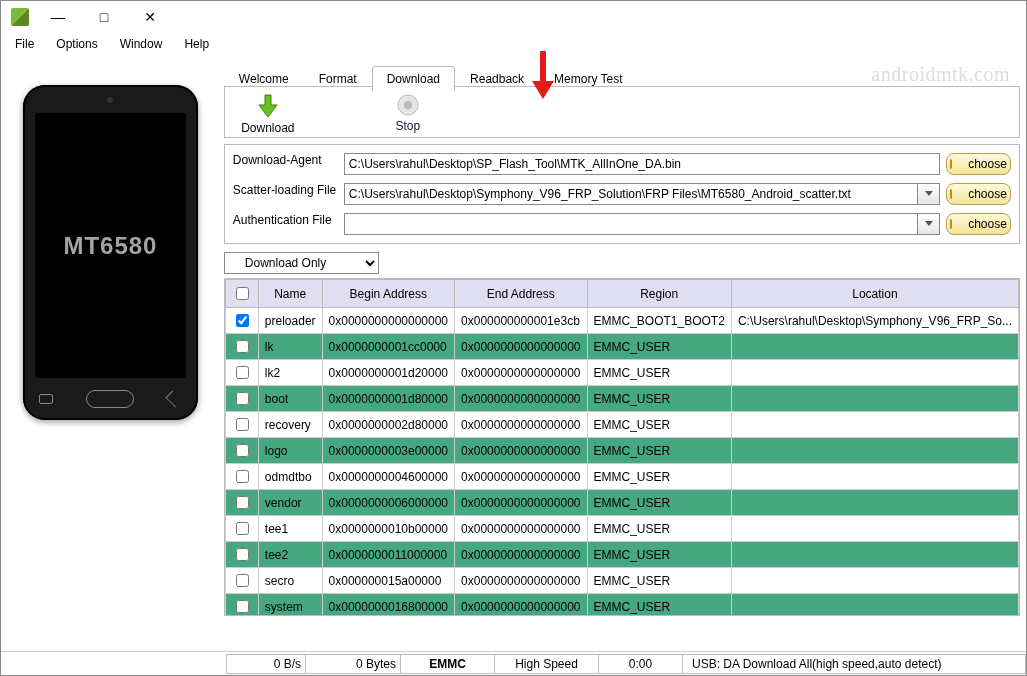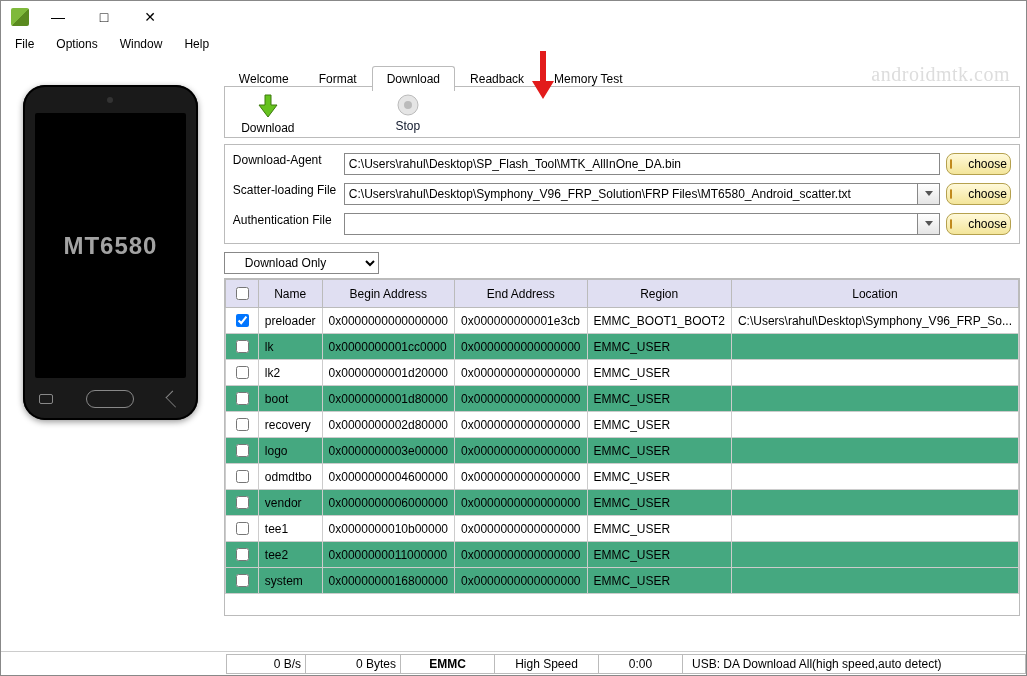--- a/index.html
+++ b/index.html
@@ -271,20 +271,28 @@
                 <td></td>
               </tr>
               <tr class="alt">
                 <td class="chk"><input type="checkbox" style=""></td>
                 <td>tee2</td>
                 <td>0x0000000011000000</td>
                 <td>0x0000000000000000</td>
                 <td>EMMC_USER</td>
                 <td></td>
               </tr>
+              <tr>
+                <td class="chk"><input type="checkbox" style=""></td>
+                <td>secro</td>
+                <td>0x000000015a00000</td>
+                <td>0x0000000000000000</td>
+                <td>EMMC_USER</td>
+                <td></td>
+              </tr>
               <tr class="alt">
                 <td class="chk"><input type="checkbox" style=""></td>
                 <td>system</td>
                 <td>0x0000000016800000</td>
                 <td>0x0000000000000000</td>
                 <td>EMMC_USER</td>
                 <td></td>
               </tr>
             </tbody>
         </table>

